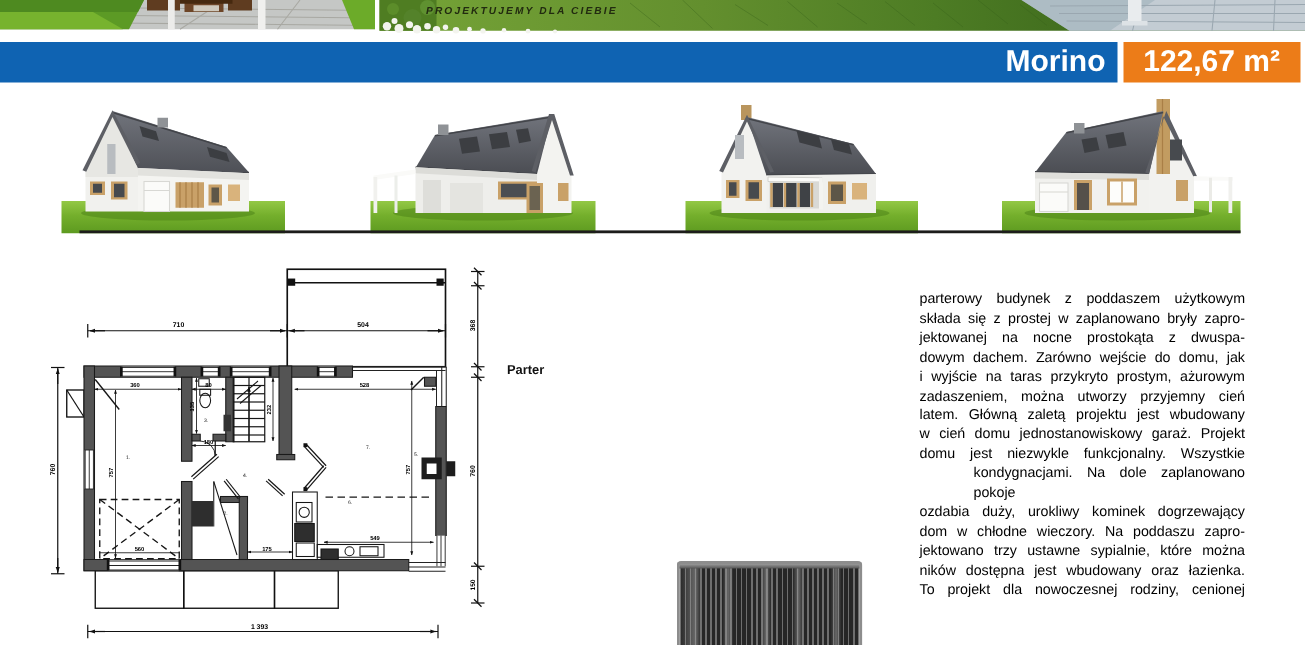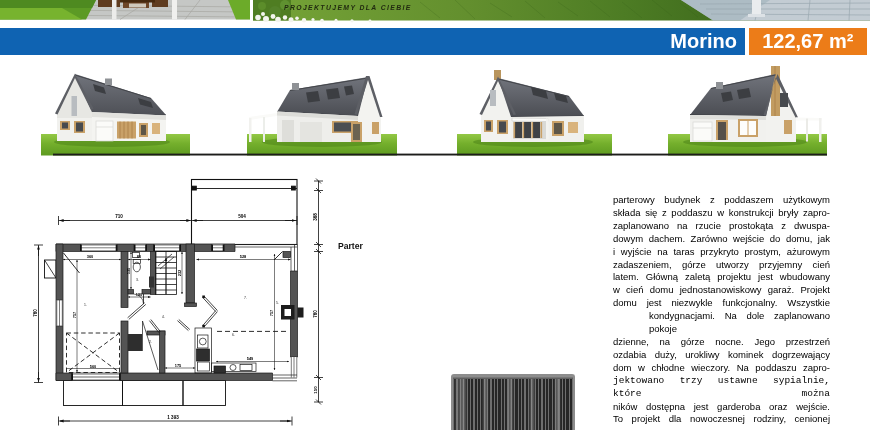--- a/index.html
+++ b/index.html
@@ -637,29 +637,28 @@
     rgba(160,160,160,0) 24%, rgba(170,170,170,0.5) 27%, rgba(160,160,160,0) 30%,
     rgba(160,160,160,0) 45%, rgba(170,170,170,0.5) 48%, rgba(160,160,160,0) 51%,
     rgba(160,160,160,0) 63%, rgba(170,170,170,0.5) 66%, rgba(160,160,160,0) 69%,
     rgba(160,160,160,0) 84%, rgba(170,170,170,0.5) 87%, rgba(160,160,160,0) 90%);"></div>
   <div style="position:absolute;left:0;top:0;width:100%;height:3px;background:linear-gradient(0deg,#555,#999);"></div>
 </div>
 
 <div class="abs" style="left:613px;top:174px;width:217px;color:#000;">
   <div style="font-size:9.5px;line-height:12.9px;margin-top:2.2px;">
     <div style="text-align:justify;text-align-last:justify;margin-top:20px;">parterowy budynek z poddaszem użytkowym</div>
-    <div style="text-align:justify;text-align-last:justify;">składa się z poddaszu w konstrukcji bryły zapro-</div>
-    <div style="text-align:justify;text-align-last:justify;">zaplanowano na rzucie prostokąta z dwuspa-</div>
+    <div style="text-align:justify;text-align-last:justify;">składa się z prostej w zaplanowano bryły zapro-</div>
+    <div style="text-align:justify;text-align-last:justify;">jektowanej na nocne prostokąta z dwuspa-</div>
     <div style="text-align:justify;text-align-last:justify;">dowym dachem. Zarówno wejście do domu, jak</div>
     <div style="text-align:justify;text-align-last:justify;">i wyjście na taras przykryto prostym, ażurowym</div>
-    <div style="text-align:justify;text-align-last:justify;">zadaszeniem, górze utworzy przyjemny cień</div>
+    <div style="text-align:justify;text-align-last:justify;">zadaszeniem, można utworzy przyjemny cień</div>
     <div style="text-align:justify;text-align-last:justify;">latem. Główną zaletą projektu jest wbudowany</div>
     <div style="text-align:justify;text-align-last:justify;">w cień domu jednostanowiskowy garaż. Projekt</div>
     <div style="text-align:justify;text-align-last:justify;">domu jest niezwykle funkcjonalny. Wszystkie</div>
     <div style="text-align:justify;text-align-last:justify;padding-left:36px;">kondygnacjami. Na dole zaplanowano pokoje</div>
-    <div style="text-align:justify;text-align-last:justify;">dzienne, na górze nocne. Jego przestrzeń</div>
     <div style="text-align:justify;text-align-last:justify;">ozdabia duży, urokliwy kominek dogrzewający</div>
     <div style="text-align:justify;text-align-last:justify;">dom w chłodne wieczory. Na poddaszu zapro-</div>
-    <div style="text-align:justify;text-align-last:justify;font-family:Liberation Mono, monospace;">jektowano trzy ustawne sypialnie, które można</div>
-    <div style="text-align:justify;text-align-last:justify;">ników dostępna jest garderoba oraz wejście.</div>
+    <div style="text-align:justify;text-align-last:justify;">jektowano trzy ustawne sypialnie, które można</div>
+    <div style="text-align:justify;text-align-last:justify;">ników dostępna jest wbudowany oraz łazienka.</div>
     <div style="text-align:justify;text-align-last:justify;">To projekt dla nowoczesnej rodziny, cenionej</div>
   </div>
 </div>
 
 </body></html>

